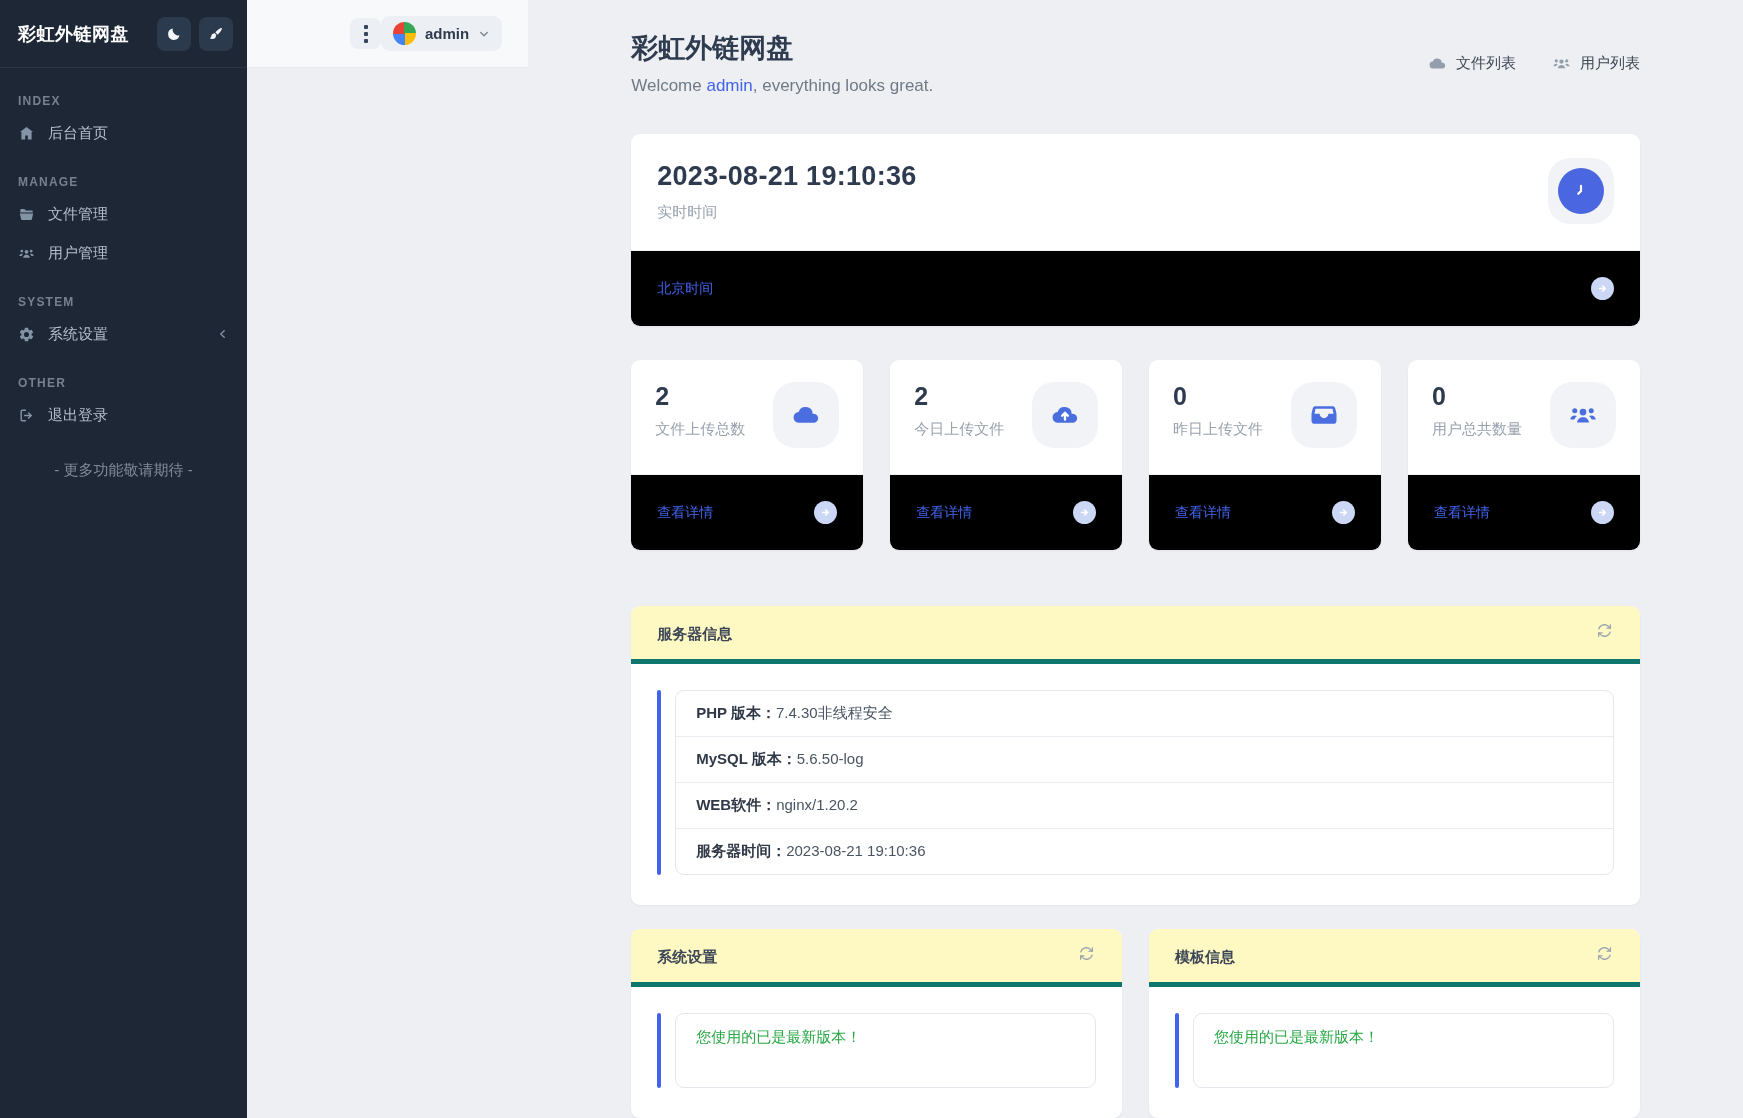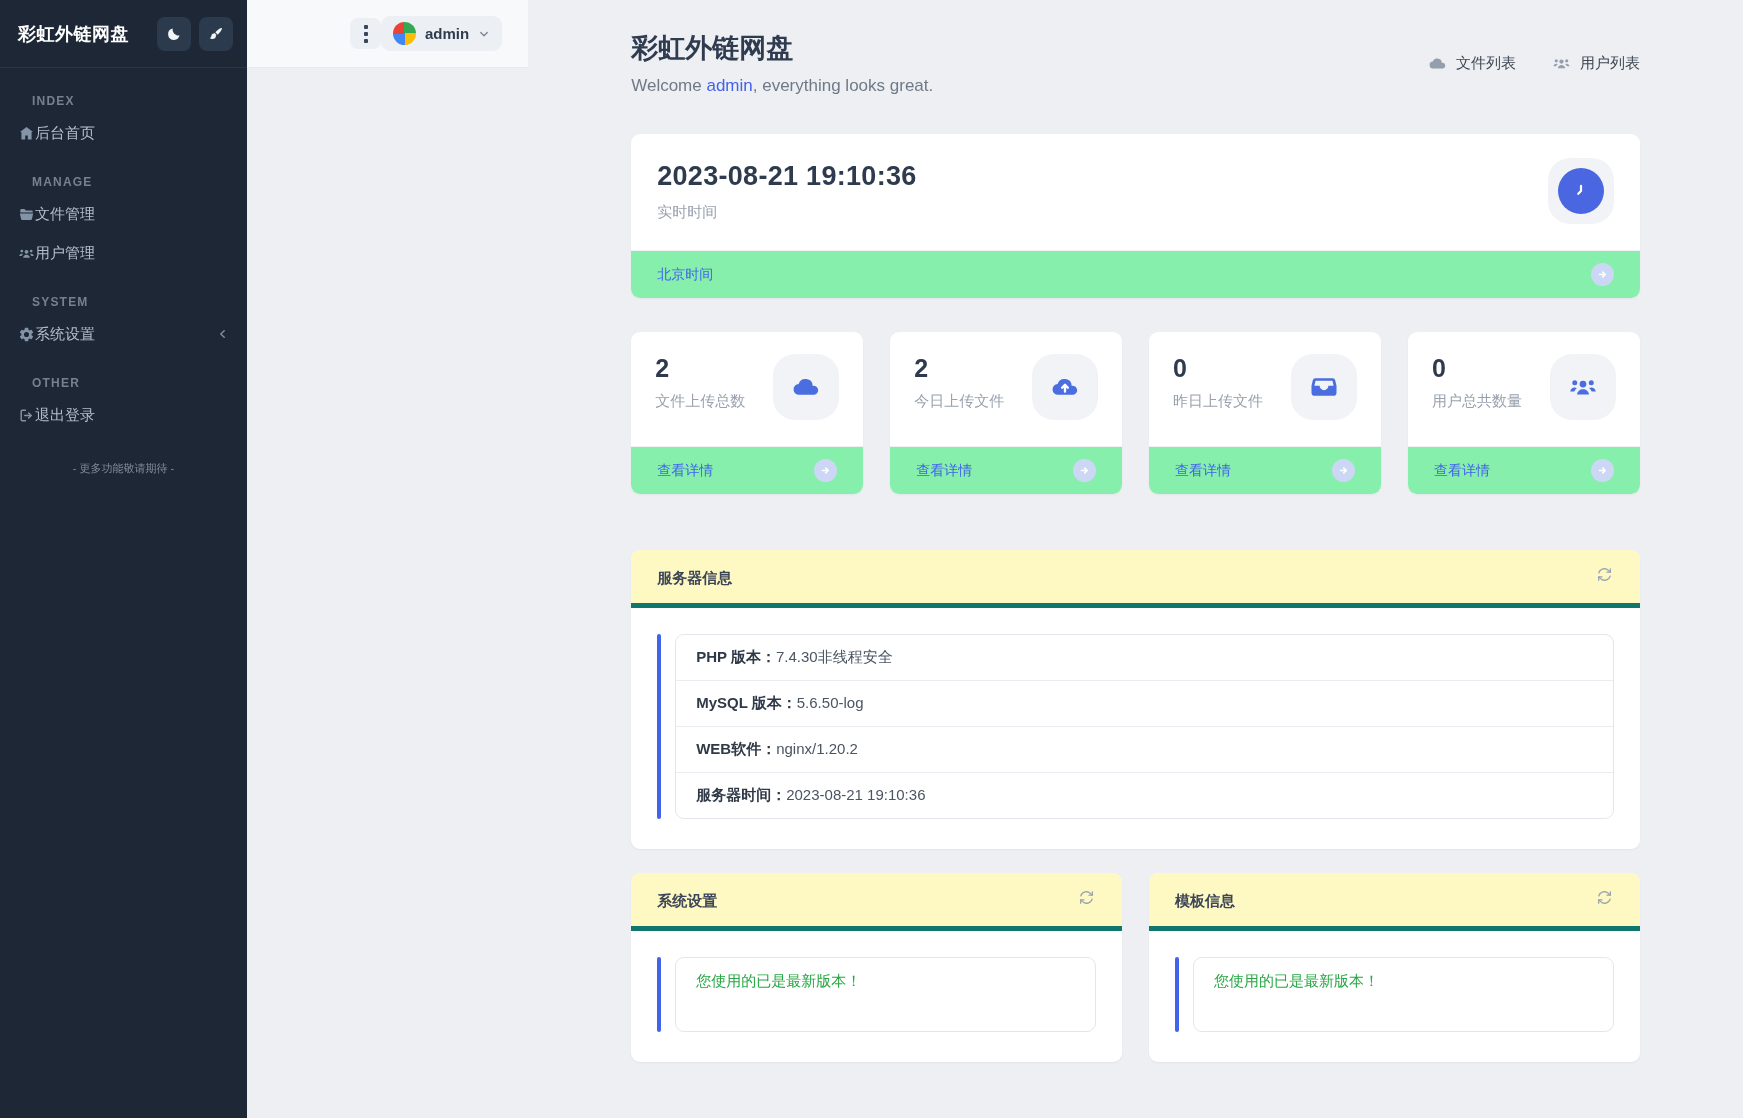--- a/index.html
+++ b/index.html
@@ -8,28 +8,28 @@
     font-family:"Liberation Sans","DejaVu Sans",sans-serif;
     background:#edeff3; color:#2f3b4f; display:flex;
   }
   
   .sidebar { width:247px; min-width:247px; height:100%; background:#1e2735; display:flex; flex-direction:column; }
   .side-head { height:68px; display:flex; align-items:center; padding:0 14px 0 18px; border-bottom:1px solid #2a3547; }
   .brand { color:#fff; font-size:18px; font-weight:700; letter-spacing:.5px; flex:1; }
   .side-btn { width:34px; height:34px; border-radius:8px; background:#2c3a4e; display:flex; align-items:center; justify-content:center; color:#f2f4f8; margin-left:8px; cursor:pointer; }
   .side-btn svg { width:16px; height:16px; }
   .side-nav { flex:1; padding-top:22px; }
-  .sec-label { font-size:12px; font-weight:700; letter-spacing:1.2px; color:#76808f; padding:0 32px; margin:22px 0 6px; }
+  .sec-label { font-size:12px; font-weight:700; letter-spacing:1.2px; color:#76808f; padding:0 18px; margin:22px 0 6px; }
   .sec-label:first-child { margin-top:4px; }
-  .nav-item { display:flex; align-items:center; padding:10px 18px; color:#b4bfcc; font-size:15px; cursor:pointer; }
+  .nav-item { display:flex; align-items:center; gap:13px; padding:10px 18px; color:#b4bfcc; font-size:15px; cursor:pointer; }
   .nav-item svg { width:17px; height:17px; color:#8494a7; flex:none; }
   .nav-item .spacer { flex:1; }
   .nav-item .chev { color:#8494a7; }
   .nav-item .chev svg { width:12px; height:12px; }
-  .more-note { text-align:center; font-size:11px; color:#7f8b9b; padding:26px 7px; }
+  .more-note { text-align:center; font-size:15px; color:#7f8b9b; padding:26px 7px; }
   
   .main { flex:1; display:flex; flex-direction:row; min-width:0; }
   .topbar { height:68px; background:#f8f9fb; border-bottom:1px solid #e8eaee; display:flex; align-items:center; padding:0 26px 0 103px; }
   .kebab-btn { width:31px; height:31px; border-radius:8px; background:#eceff3; display:flex; flex-direction:column; align-items:center; justify-content:center; gap:3px; cursor:pointer; }
   .kebab-btn i { width:4px; height:4px; background:#39455a; border-radius:1px; display:block; }
   .topbar-right { margin-left:auto; }
   .user-chip { display:flex; align-items:center; gap:9px; background:#eceff3; border-radius:9px; padding:6px 12px; cursor:pointer; }
   .avatar { width:23px; height:23px; border-radius:50%; background:conic-gradient(#34a853 0 90deg,#fbbc05 90deg 180deg,#4285f4 180deg 270deg,#ea4335 270deg 360deg); }
   .user-chip .uname { font-size:15px; font-weight:700; color:#2f3b4e; }
   .user-chip svg { width:12px; height:12px; color:#7b8494; }
@@ -37,21 +37,21 @@
   .content { flex:1; overflow:hidden; padding:30px 103px 40px; }
   .page-head { display:flex; align-items:center; }
   .page-title { font-size:27px; font-weight:700; color:#2f3b4f; }
   .page-sub { margin-top:10px; font-size:17px; color:#707a87; }
   .page-sub a { color:#4263eb; text-decoration:none; font-weight:500; }
   .head-links { margin-left:auto; display:flex; gap:36px; align-items:center; }
   .head-link { display:flex; align-items:flex-end; gap:9px; font-size:15px; font-weight:500; color:#3e4754; cursor:pointer; }
   .head-link svg { width:19px; height:19px; color:#949ead; }
   
   .card { background:#fff; border-radius:9px; box-shadow:0 1px 2px rgba(20,30,60,.05); }
-  .card-footer { background:#86efac; border-top:1px solid #eef0f3; border-radius:0 0 9px 9px; display:flex; align-items:center; padding:12px 26px; }
+  .card-footer { background:#000000; border-top:1px solid #eef0f3; border-radius:0 0 9px 9px; display:flex; align-items:center; padding:26px 26px; }
   .link-blue { color:#4263eb; font-size:14px; text-decoration:none; cursor:pointer; }
   .arrow-circle { margin-left:auto; width:23px; height:23px; border-radius:50%; background:#cbd7f5; display:flex; align-items:center; justify-content:center; cursor:pointer; }
   .arrow-circle svg { width:13px; height:13px; color:#fff; }
   .squircle { width:66px; height:66px; border-radius:22px; background:#f1f3f6; display:flex; align-items:center; justify-content:center; }
   
   .clock-card { margin-top:38px; position:relative; }
   .clock-main { padding:24px 26px 26px; display:flex; align-items:center; }
   .clock-time { font-size:27px; font-weight:700; color:#2e3a4e; letter-spacing:.3px; }
   .clock-label { margin-top:11px; font-size:15px; color:#98a1ae; }
   .clock-icon-wrap { margin-left:auto; }

